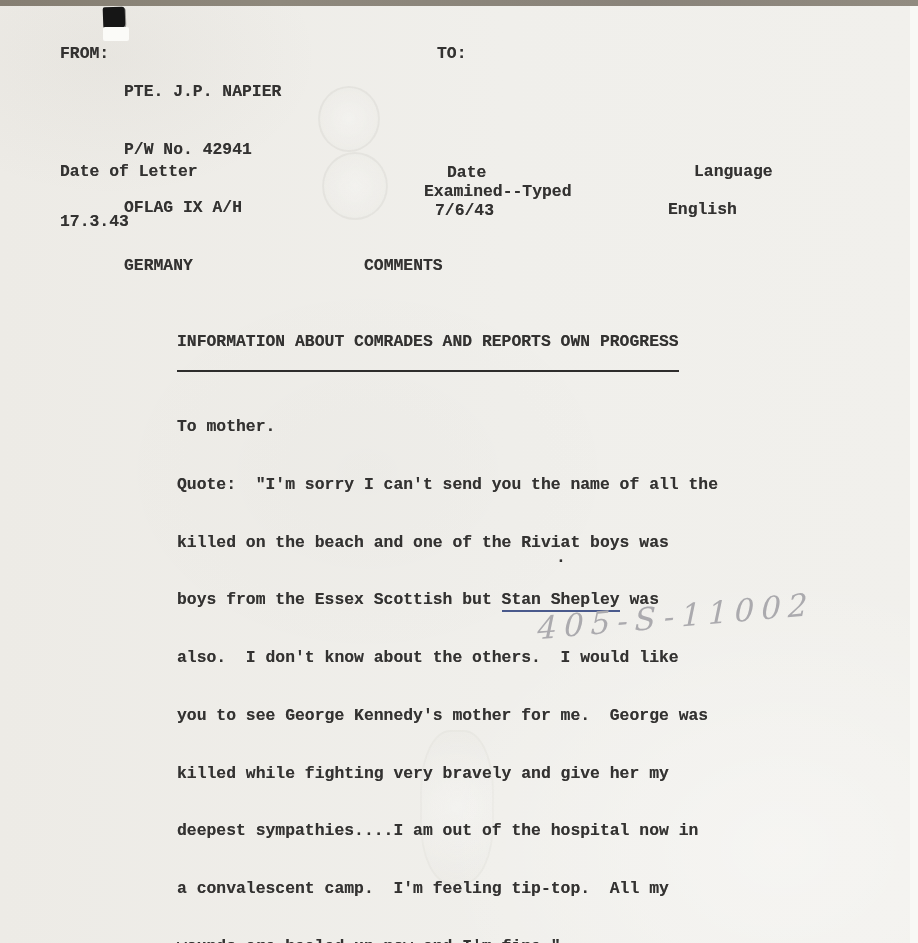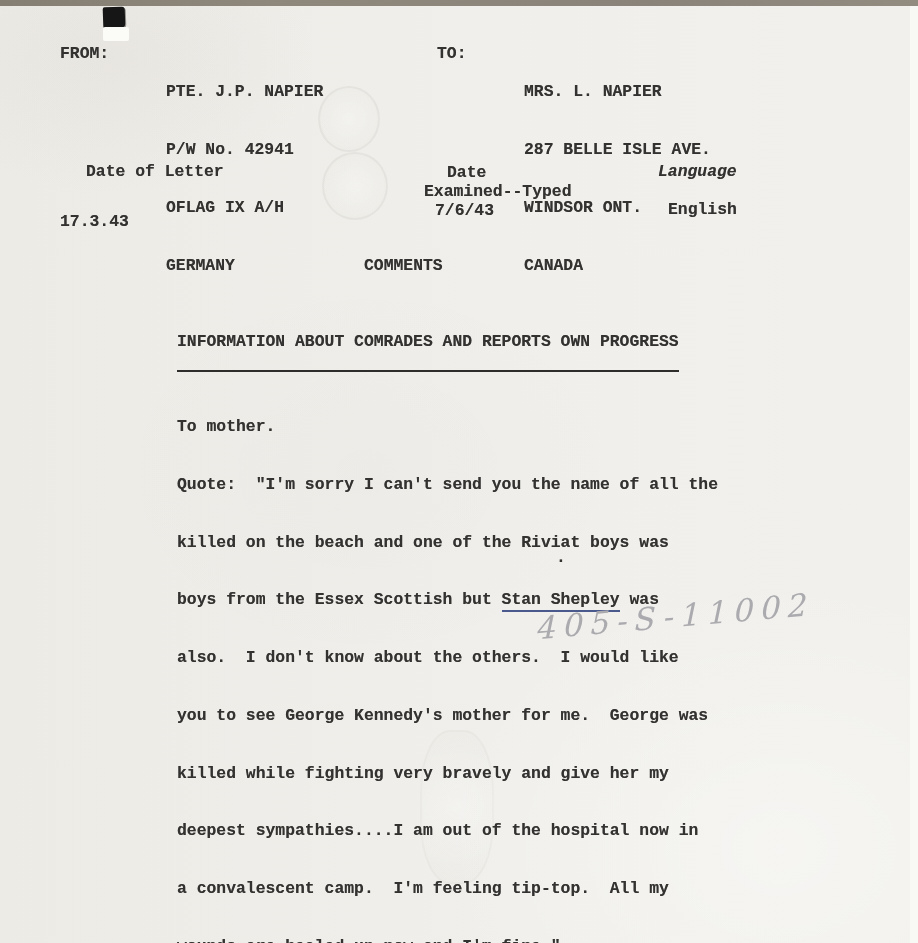--- a/index.html
+++ b/index.html
@@ -58,21 +58,21 @@
   }
   .watermark {
     position: absolute;
     border-radius: 50%;
     border: 2px solid rgba(150,148,138,0.10);
     background: radial-gradient(circle, rgba(255,255,255,0.25), rgba(180,178,168,0.05));
   }
   .wm1 { left: 318px; top: 86px;  width: 58px; height: 62px; }
   .wm2 { left: 322px; top: 152px; width: 62px; height: 64px; }
   .wm3 { left: 420px; top: 730px; width: 70px; height: 150px; border-radius: 40%; border-color: rgba(150,148,138,0.06); }
-  .address-lines div { line-height: 20px; margin-left: 42px; }
+  .address-lines div { line-height: 20px; }
   .body-block div { line-height: 19.75px; }
   .subject-heading {
     border-bottom: 2px solid #2e2d2c;
     padding-bottom: 19px;
   }
   .name-underline {
     border-bottom: 2px solid #4a5a8c;
     padding-bottom: 1px;
   }
   .handwriting {
@@ -107,35 +107,29 @@
 
   <div class="t" style="left:60px; top:44px;">FROM:</div>
   <div class="t address-lines" style="left:124px; top:44px;">
     <div>PTE. J.P. NAPIER</div>
     <div>P/W No. 42941</div>
     <div>OFLAG IX A/H</div>
     <div>GERMANY</div>
   </div>
 
   <div class="t" style="left:437px; top:44px;">TO:</div>
-  <div class="t address-lines" style="left:482px; top:44px;">
-    <div>MRS. L. NAPIER</div>
-    <div>287 BELLE ISLE AVE.</div>
-    <div>WINDSOR ONT.</div>
-    <div>CANADA</div>
-  </div>
 
-  <div class="t" style="left:60px; top:162px;margin-left:26px;">Date of Letter</div>
+  <div class="t" style="left:60px; top:162px;">Date of Letter</div>
   <div class="t" style="left:60px; top:212px;">17.3.43</div>
 
   <div class="t" style="left:447px; top:163px;">Date</div>
   <div class="t" style="left:424px; top:182px;">Examined--Typed</div>
   <div class="t" style="left:435px; top:201px;">7/6/43</div>
 
-  <div class="t" style="left:658px; top:162px;font-style:italic;">Language</div>
+  <div class="t" style="left:694px; top:162px;">Language</div>
   <div class="t" style="left:668px; top:200px;">English</div>
 
   <div class="t" style="left:364px; top:256px;text-align:center;">COMMENTS</div>
 
   <div class="t subject-heading" style="left:177px; top:332px;">INFORMATION ABOUT COMRADES AND REPORTS OWN PROGRESS</div>
 
   <div class="t body-block" style="left:177px; top:379px;">
     <div>To mother.</div>
     <div>Quote:  "I'm sorry I can't send you the name of all the</div>
     <div>killed on the beach and one of the Riviat boys was</div>

